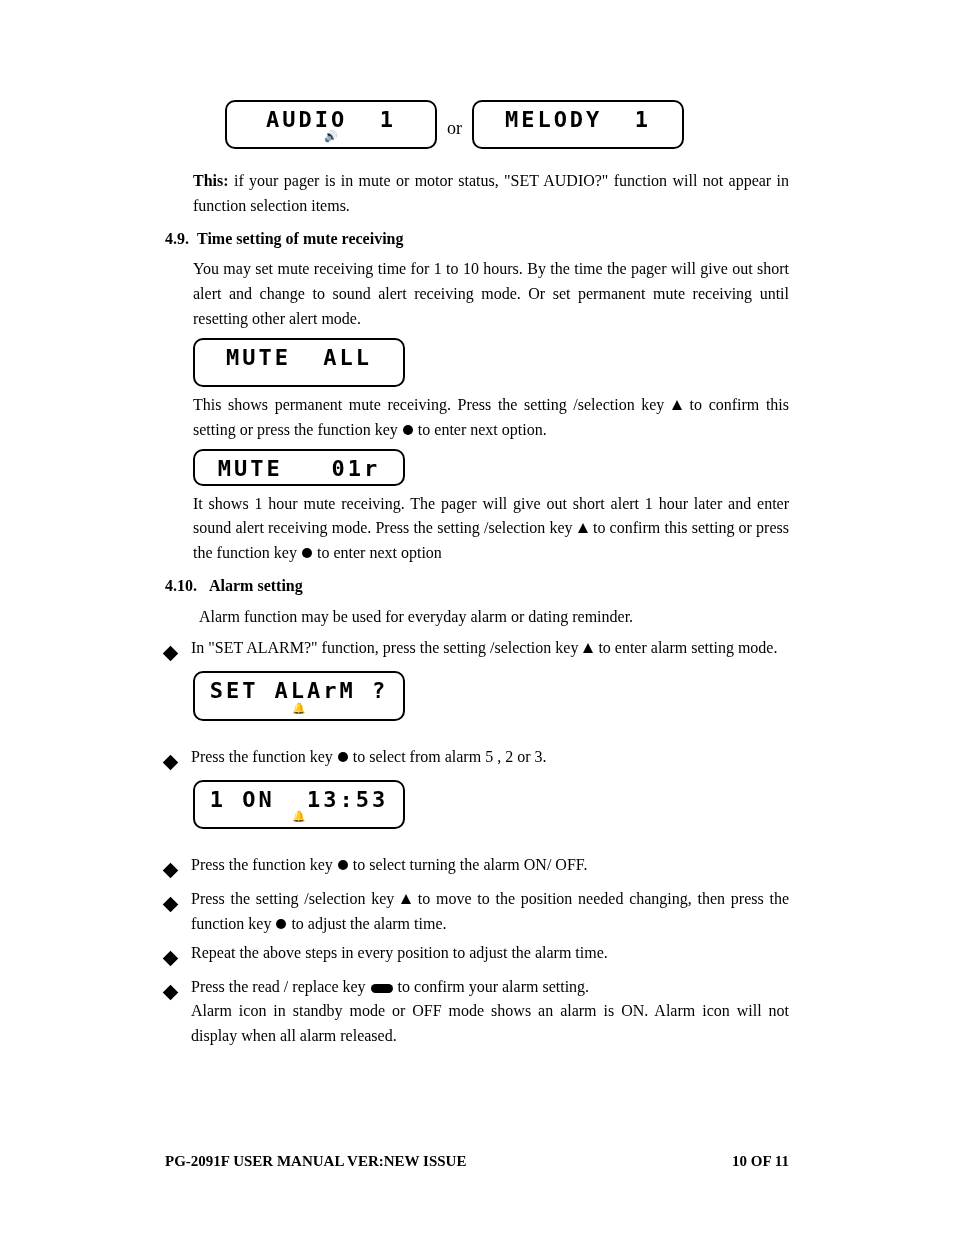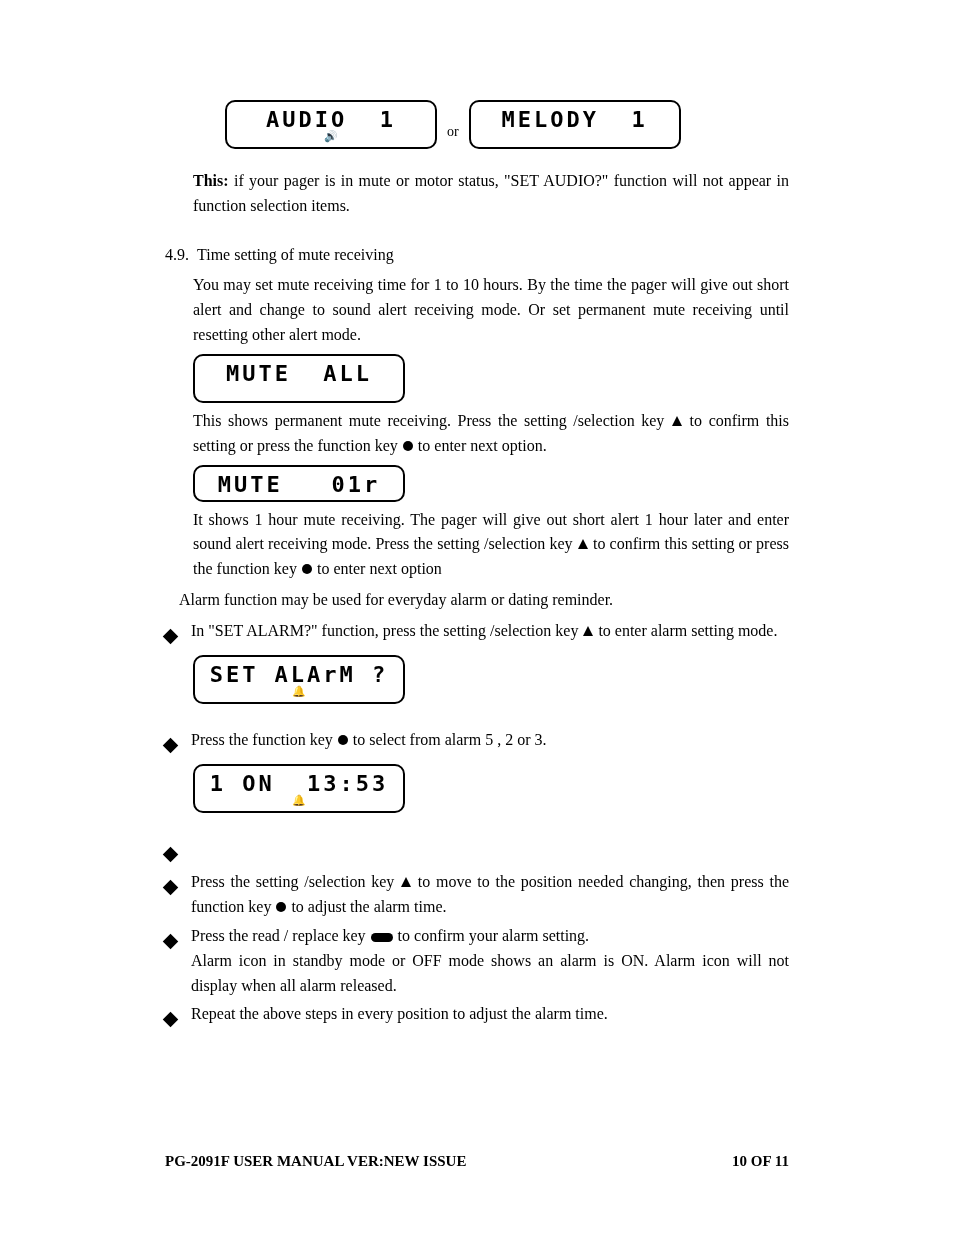--- a/index.html
+++ b/index.html
@@ -40,35 +40,35 @@
     letter-spacing: 3px;
     font-size: 22px;
     white-space: pre;
   }
   .lcd .sub {
     font-size: 11px;
     line-height: 1;
     height: 12px;
   }
   .or-word {
-    font-size: 14px;
+    font-size: 18px;
     padding: 0 2px 6px 2px;
   }
   .indent {
     margin-left: 28px;
   }
   .indent2 {
-    margin-left: 14px;
+    margin-left: 34px;
   }
   .just {
     text-align: justify;
   }
   .section-header {
-    font-weight: normal;
-    margin-top: 24px;
+    font-weight: bold;
+    margin-top: 8px;
     margin-bottom: 6px;
   }
   .diamond {
     display: inline-block;
     width: 11px;
     height: 11px;
     background: #000;
     transform: rotate(45deg);
     margin-right: 10px;
     vertical-align: -1px;
@@ -167,20 +167,23 @@
   </div>
 
   <p class="indent just">
     <span>It shows 1 hour mute receiving. The pager will give out short alert 1 hour later and enter sound alert receiving mode. Press the setting /selection key </span><span class="tri-icon"><svg width="12" height="12">
           <polygon points="6,1 11,11 1,11" fill="#000"></polygon>
         </svg></span><span> to confirm this setting or press the function key </span><span class="circ-icon"><svg width="12" height="12">
           <circle cx="6" cy="6" r="5" fill="#000"></circle>
         </svg></span><span> to enter next option</span>
   </p>
 
+  <div class="section-header">
+    <span>4.10.</span>&nbsp;&nbsp;&nbsp;<span>Alarm setting</span>
+  </div>
 
   <p class="indent2 just">Alarm function may be used for everyday alarm or dating reminder.</p>
 
   <div class="bullet-line">
     <div class="marker"><span class="diamond"></span></div>
     <div class="content">
       <span>In "SET ALARM?" function, press the setting /selection key </span><span class="tri-icon"><svg width="12" height="12">
             <polygon points="6,1 11,11 1,11" fill="#000"></polygon>
           </svg></span><span> to enter alarm setting mode.</span>
     </div>
@@ -209,46 +212,51 @@
       <div class="seg">1 ON  13:53</div>
       <div class="sub">🔔</div>
     </div>
   </div>
 
   <div style="height:14px"></div>
 
 
   <div class="bullet-line">
     <div class="marker"><span class="diamond"></span></div>
+    <div class="content">
+      <span>Press the function key </span><span class="circ-icon"><svg width="12" height="12">
+            <circle cx="6" cy="6" r="5" fill="#000"></circle>
+          </svg></span><span> to select turning the alarm ON/ OFF.</span>
+    </div>
   </div>
 
   <div class="bullet-line">
     <div class="marker"><span class="diamond"></span></div>
     <div class="content">
       <span>Press the setting /selection key </span><span class="tri-icon"><svg width="12" height="12">
             <polygon points="6,1 11,11 1,11" fill="#000"></polygon>
           </svg></span><span> to move to the position needed changing, then press the function key </span><span class="circ-icon"><svg width="12" height="12">
             <circle cx="6" cy="6" r="5" fill="#000"></circle>
           </svg></span><span> to adjust the alarm time.</span>
     </div>
   </div>
 
   <div class="bullet-line">
     <div class="marker"><span class="diamond"></span></div>
+    <div class="content">Repeat the above steps in every position to adjust the alarm time.</div>
+  </div>
+
+  <div class="bullet-line">
+    <div class="marker"><span class="diamond"></span></div>
     <div class="content">
       <span>Press the read / replace key </span><span class="pill-icon"><svg width="24" height="12">
             <rect x="1" y="2" width="22" height="9" rx="4.5" fill="#000"></rect>
           </svg></span><span> to confirm your alarm setting.</span>
       <div class="just">Alarm icon in standby mode or OFF mode shows an alarm is ON. Alarm icon will not display when all alarm released.</div>
     </div>
   </div>
 
-  <div class="bullet-line">
-    <div class="marker"><span class="diamond"></span></div>
-    <div class="content">Repeat the above steps in every position to adjust the alarm time.</div>
-  </div>
-
   <div class="footer">
     <span>PG-2091F    USER MANUAL    VER:NEW ISSUE</span>
     <span>10   OF   11</span>
   </div>
 
 </div>
 
 </body></html>

